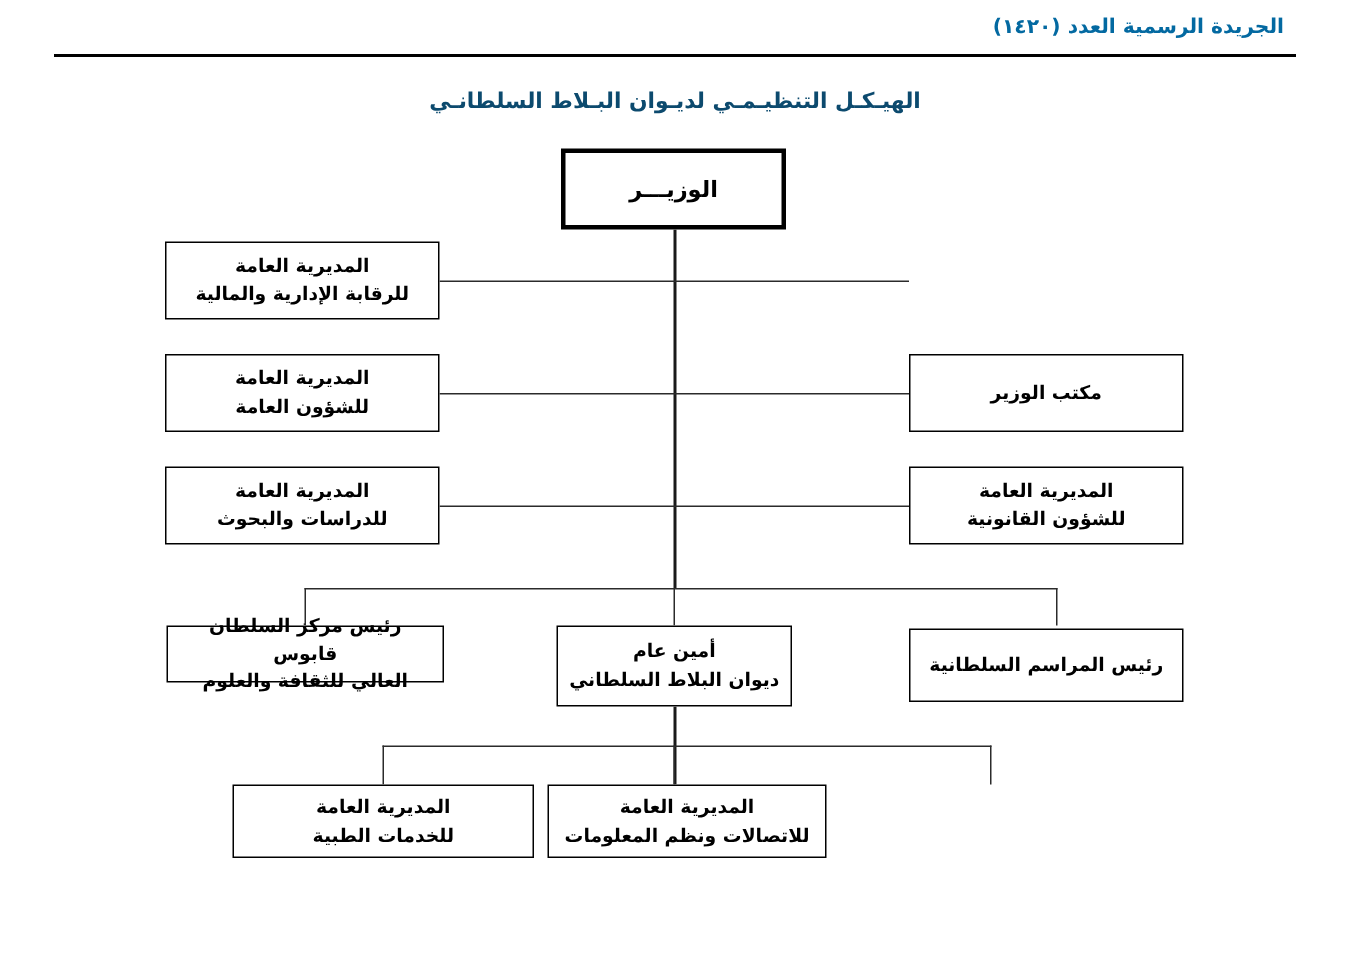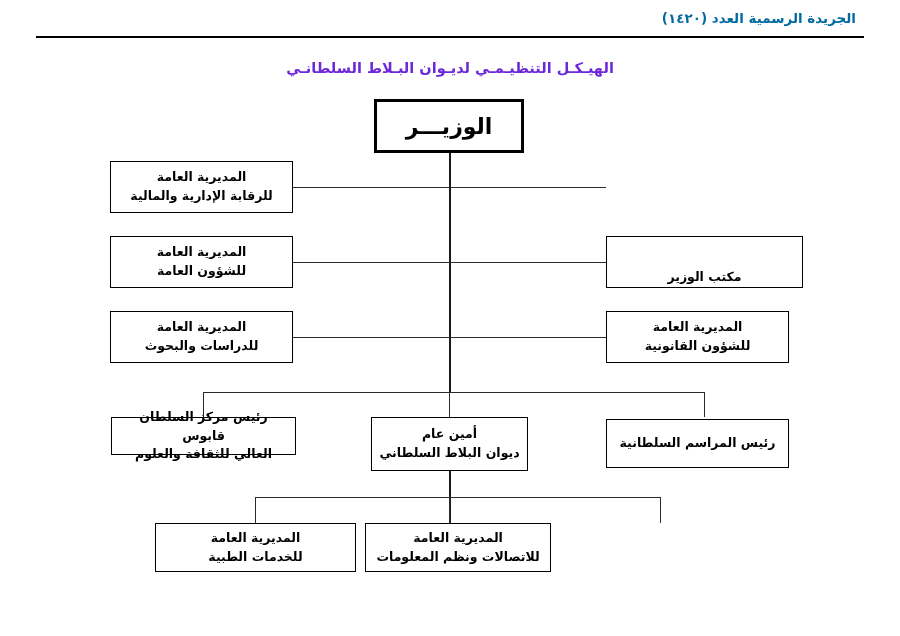--- a/index.html
+++ b/index.html
@@ -48,21 +48,21 @@
   
   .chart-title {
     position: absolute;
     top: 60px;
     left: 0;
     width: 900px;
     text-align: center;
     font-size: 14.5px;
     font-weight: bold;
     letter-spacing: 0.5px;
-    color: #6d28d9;
+    color: #0c4a6e;
     direction: rtl;
   }
 
   
   .node {
     position: absolute;
     box-sizing: border-box;
     background: #ffffff;
     border: 1.4px solid #000;
     display: flex;
@@ -78,21 +78,21 @@
     padding: 0 6px;
     font-size: 12.5px;
     font-weight: bold;
     line-height: 1.5;
     white-space: pre-line;
   }
   .node.root {
     border-width: 3px;
   }
   .node.root .label {
-    font-size: 22px;
+    font-size: 15px;
     letter-spacing: 1px;
   }
 
   
   .conn {
     position: absolute;
     background: #2b2b2b;
     z-index: 1;
   }
   .conn.v { width: 1.4px; }
@@ -143,21 +143,21 @@
   </div>
   <div class="node" style="left:110px; top:236px; width:183px; height:52px;">
     <span class="label">المديرية العامة
 للشؤون العامة</span>
   </div>
   <div class="node" style="left:110px; top:311px; width:183px; height:52px;">
     <span class="label">المديرية العامة
 للدراسات والبحوث</span>
   </div>
 
-  <div class="node" style="left:606px; top:236px; width:197px; height:52px;align-items:flex-end;">
+  <div class="node" style="left:606px; top:236px; width:183px; height:52px;">
     <span class="label">مكتب الوزير</span>
   </div>
   <div class="node" style="left:606px; top:311px; width:183px; height:52px;">
     <span class="label">المديرية العامة
 للشؤون القانونية</span>
   </div>
 
   <div class="node" style="left:111px; top:417px; width:185px; height:38px;">
     <span class="label">رئيس مركز السلطان قابوس
 العالي للثقافة والعلوم</span>

